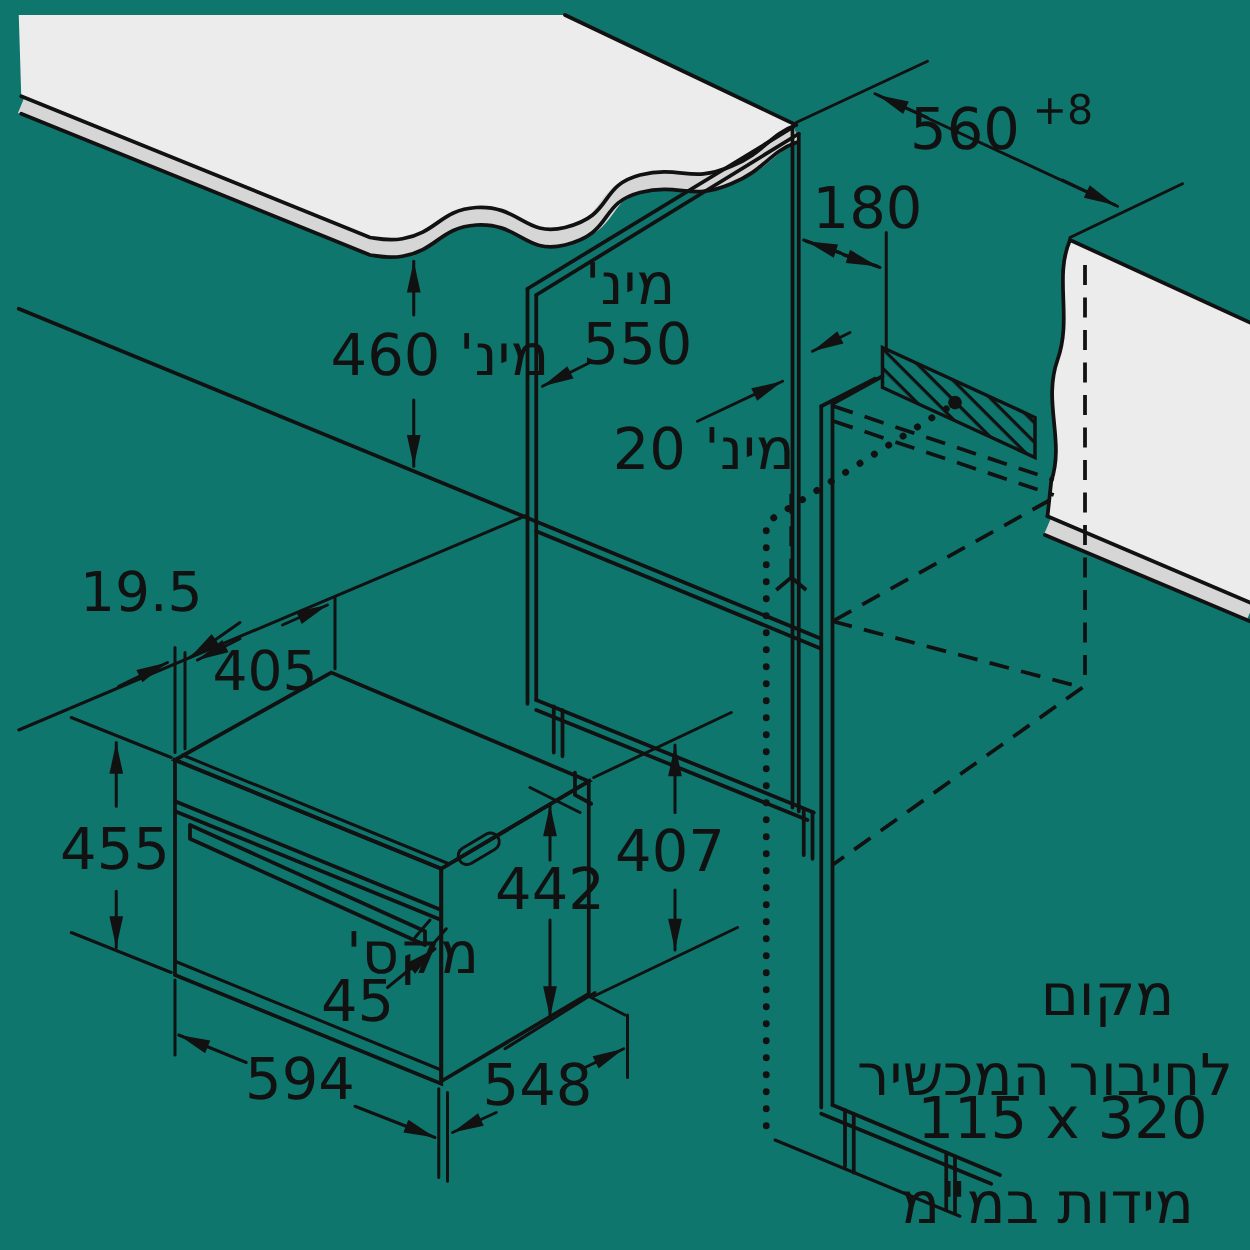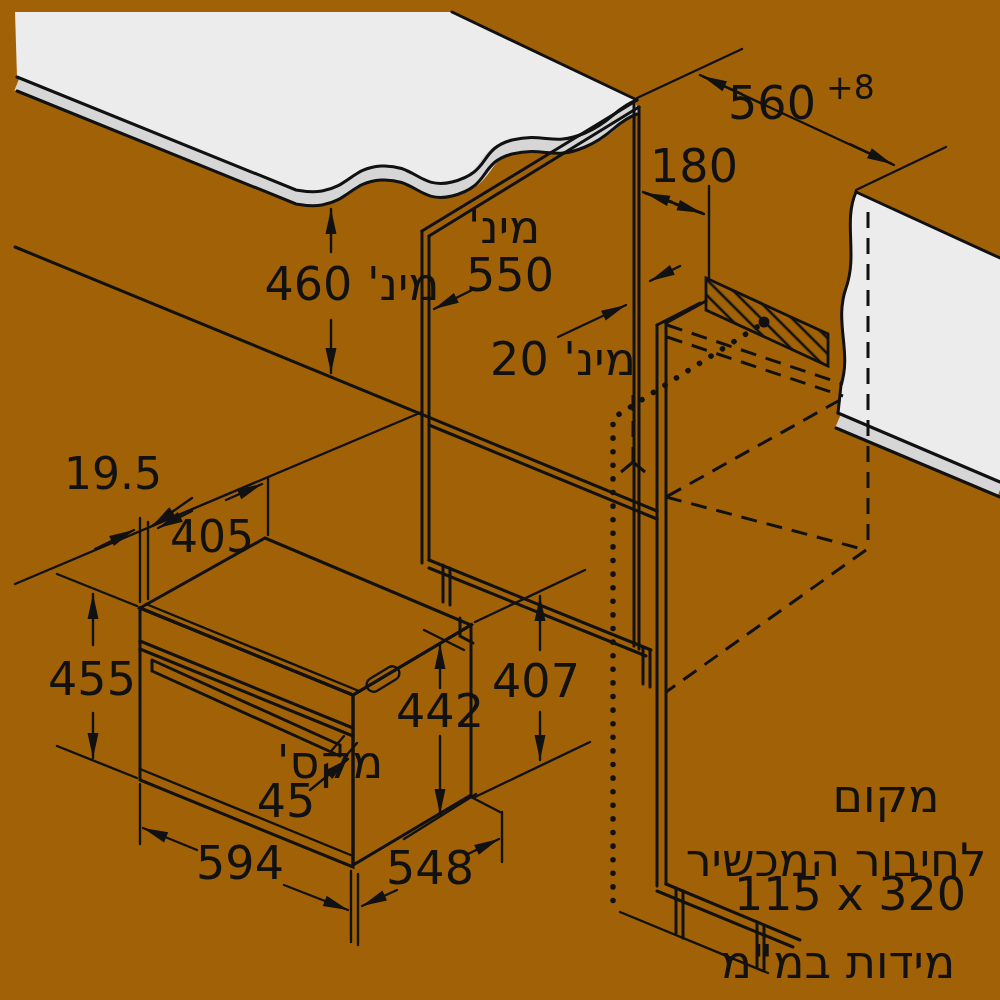--- a/index.html
+++ b/index.html
@@ -1,16 +1,16 @@
 <!DOCTYPE html>
 <html><head>
 <meta charset="utf-8">
 <style>
   html,body{margin:0;padding:0;background:#fff;}
-  .stage{position:relative;width:1000px;height:1000px;background:#a16207;overflow:hidden;
+  .stage{position:relative;width:1000px;height:1000px;background:#0f766e;overflow:hidden;
          font-family:"DejaVu Sans","Liberation Sans",sans-serif;}
   svg{position:absolute;inset:0;}
   text{font-family:"DejaVu Sans","Liberation Sans",sans-serif;fill:#111;}
   .num{font-size:46px;}
   .num-s{font-size:44px;}
   .sup{font-size:33px;}
   .heb{font-size:46px;direction:rtl;}
   .ln{stroke:#111;stroke-width:3;fill:none;stroke-linecap:round;}
   .lnthin{stroke:#111;stroke-width:2.4;fill:none;stroke-linecap:round;}
   .dash{stroke:#111;stroke-width:3;fill:none;stroke-dasharray:16 10;stroke-linecap:butt;}

